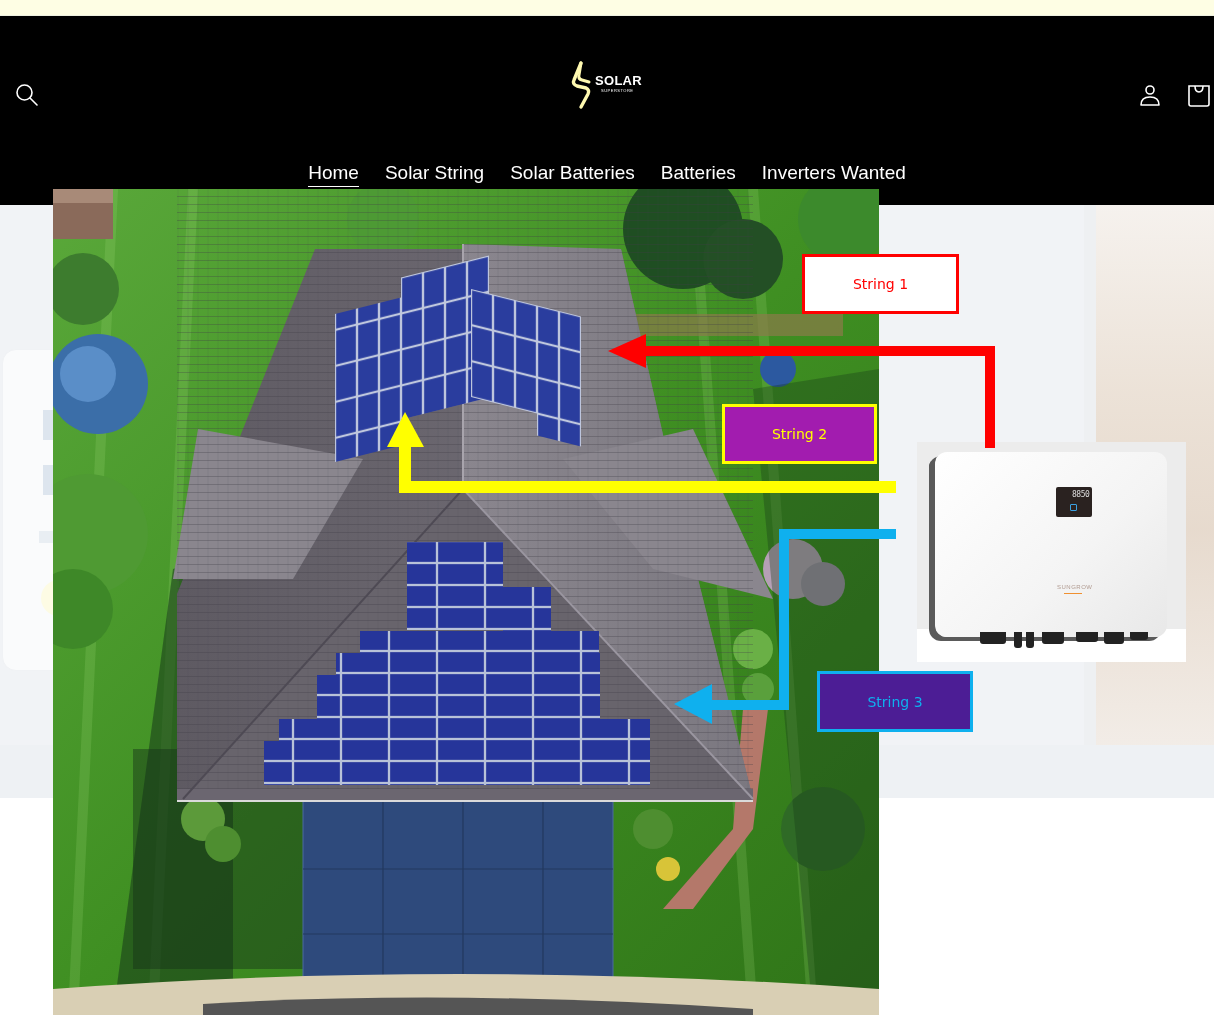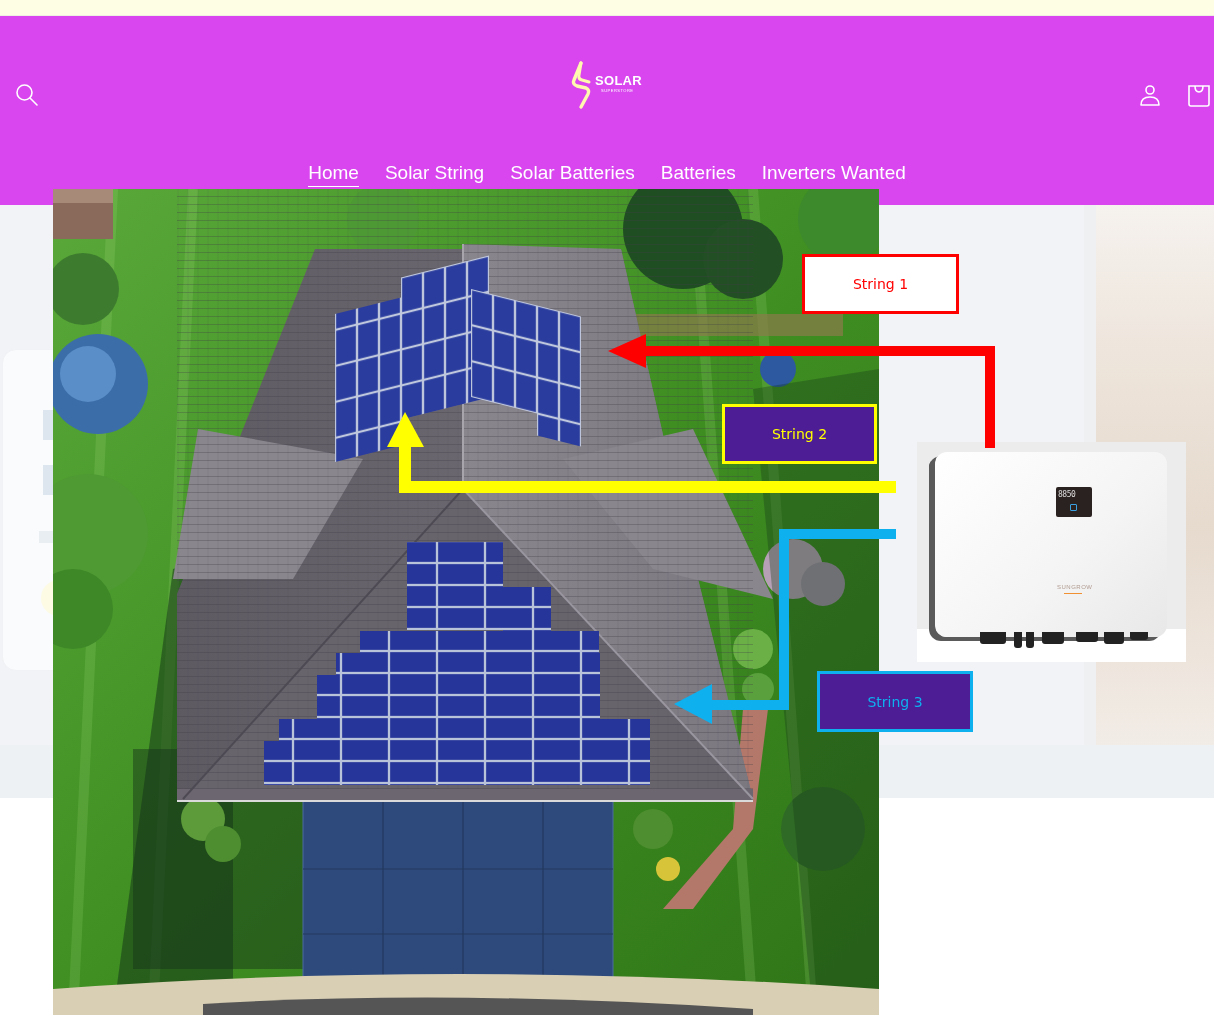--- a/index.html
+++ b/index.html
@@ -3,21 +3,21 @@
 <meta charset="utf-8">
 <style>
   * { box-sizing: border-box; margin: 0; padding: 0; }
   html, body { width: 1214px; height: 1031px; overflow: hidden; background: #ffffff; font-family: "Liberation Sans", sans-serif; }
   .page { position: relative; width: 1214px; height: 1031px; }
 
   
   .announce { position: absolute; left: 0; top: 0; width: 1214px; height: 16px; background: #fefee4; border-bottom: 1px solid #eef0e0; }
 
   
-  .header { position: absolute; left: 0; top: 16px; width: 1214px; height: 189px; background: #d946ef; }
+  .header { position: absolute; left: 0; top: 16px; width: 1214px; height: 189px; background: #000000; }
   .hdr-icon { position: absolute; top: 66px; width: 26px; height: 26px; }
   .search-ic { left: 14px; }
   .account-ic { left: 1137px; }
   .cart-ic { left: 1186px; }
   .logo { position: absolute; left: 565px; top: 44px; width: 90px; height: 50px; }
   .logo-word { position: absolute; left: 30px; top: 13px; font-size: 13px; font-weight: bold; color: #ffffff; letter-spacing: 0.3px; }
   .logo-sub { position: absolute; left: 36px; top: 28px; font-size: 4px; color: #ffffff; letter-spacing: 0.5px; }
   .nav { position: absolute; top: 146px; left: 0; width: 1214px; display: flex; justify-content: center; gap: 26px; padding-left: 0; }
   .nav-item { font-size: 19px; color: #ffffff; cursor: pointer; padding-bottom: 2px; }
   .nav-item.active { border-bottom: 1.5px solid #ffffff; }
@@ -37,31 +37,31 @@
   
   .photo { position: absolute; left: 53px; top: 189px; width: 826px; height: 826px; overflow: hidden; background: #3c8a26; }
 
   
   .inv-bg { position: absolute; left: 917px; top: 442px; width: 269px; height: 220px; background: #ececec; }
   .inv-bg2 { position: absolute; left: 917px; top: 629px; width: 269px; height: 33px; background: #ffffff; }
   .inverter { position: absolute; left: 935px; top: 452px; width: 232px; height: 185px; border-radius: 12px; background: linear-gradient(135deg, #ffffff 0%, #f4f4f4 60%, #e8e8e8 100%); box-shadow: -6px 4px 0 #5a5a5a; }
   .inv-side { position: absolute; left: 929px; top: 460px; width: 14px; height: 170px; background: #555; border-radius: 6px 0 0 6px; }
   .inv-knob { position: absolute; left: 929px; top: 484px; width: 8px; height: 12px; background: #333; }
   .inv-display { position: absolute; left: 1056px; top: 487px; width: 36px; height: 30px; background: #2a2220; border-radius: 2px; }
-  .inv-digits { position: absolute; left: 2px; top: 3px; font-family: "DejaVu Sans Mono", monospace; font-size: 8px; color: #ddd; letter-spacing: -0.5px; }
+  .inv-digits { position: absolute; left: 16px; top: 3px; font-family: "DejaVu Sans Mono", monospace; font-size: 8px; color: #ddd; letter-spacing: -0.5px; }
   .inv-led { position: absolute; left: 14px; top: 17px; width: 7px; height: 7px; border: 1.5px solid #3aa0e0; border-radius: 1px; }
   .inv-brand { position: absolute; left: 1057px; top: 584px; font-size: 6px; color: #b09a90; letter-spacing: 0.5px; }
   .inv-brand-line { position: absolute; left: 1064px; top: 593px; width: 18px; height: 1px; background: #f09030; }
   .inv-ports { position: absolute; left: 980px; top: 632px; width: 170px; height: 18px; }
   .port { position: absolute; top: 0; height: 12px; background: #222; border-radius: 0 0 3px 3px; }
 
   
   .label-box { position: absolute; display: flex; align-items: center; justify-content: center; font-family: "DejaVu Sans", sans-serif; font-size: 14px; }
   .s1 { left: 802px; top: 254px; width: 157px; height: 60px; background: #ffffff; border: 3px solid #ff0000; color: #ff0000; }
-  .s2 { left: 722px; top: 404px; width: 155px; height: 60px; background: #4c1d95; border: 3px solid #ffff00; color: #ffff00; }
+  .s2 { left: 722px; top: 404px; width: 155px; height: 60px; background: #a21caf; border: 3px solid #ffff00; color: #ffff00; }
   .s3 { left: 817px; top: 671px; width: 156px; height: 61px; background: #4c1d95; border: 3px solid #0fb0ee; color: #0fb0ee; }
   .wires { position: absolute; left: 0; top: 0; width: 1214px; height: 1031px; pointer-events: none; }
 </style>
 </head>
 <body>
 
 <div class="page">
 
   <div class="announce"></div>
 

